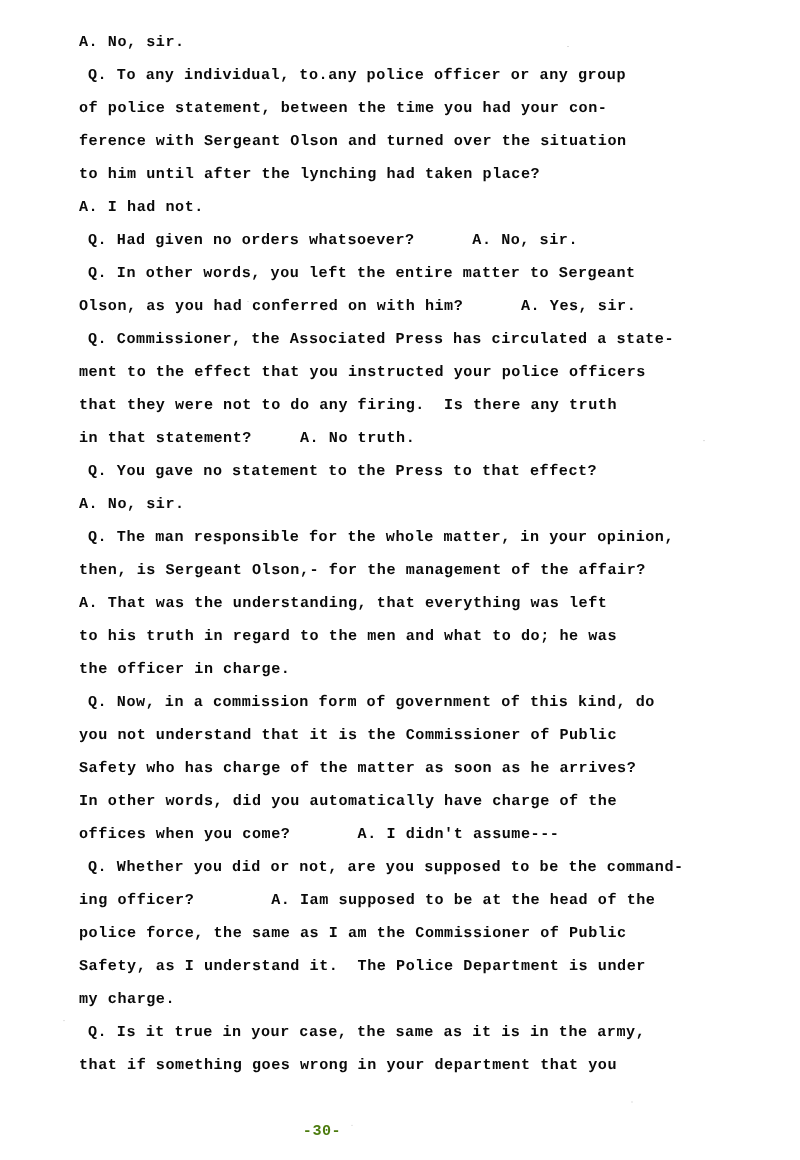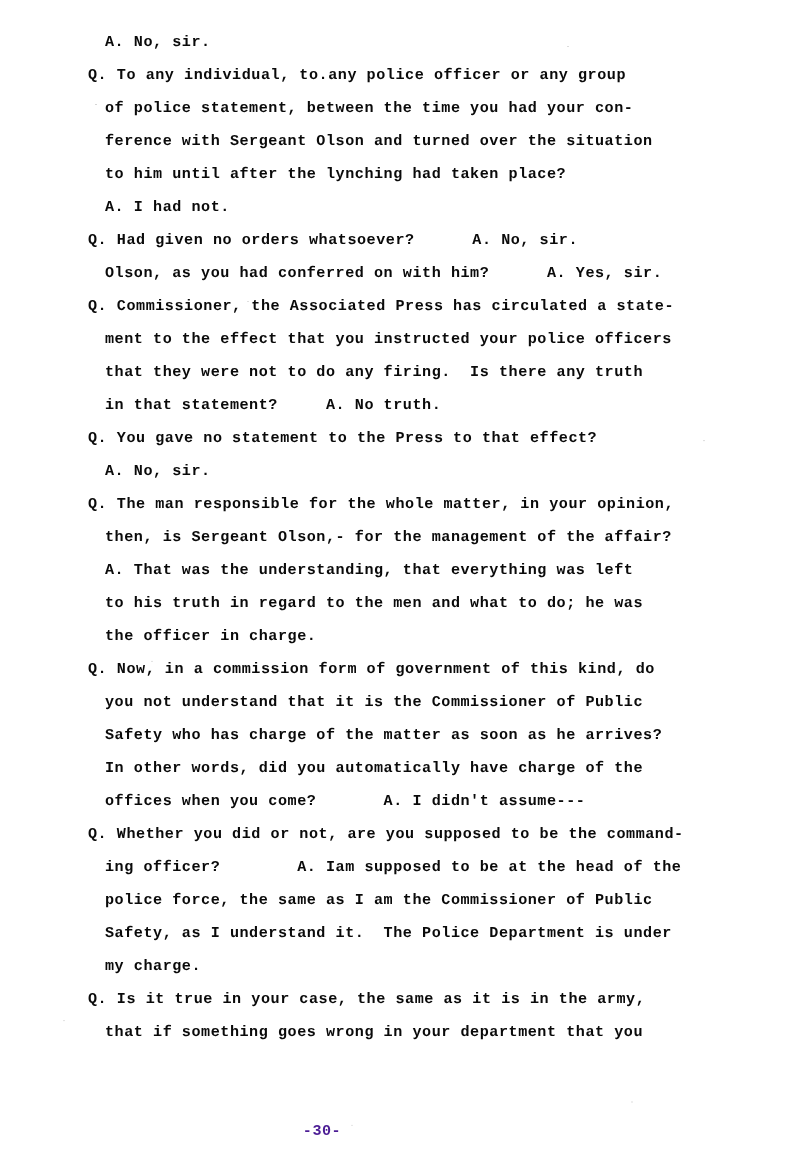--- a/index.html
+++ b/index.html
@@ -29,33 +29,33 @@
     white-space: pre;
     font-size: 15.1px;
     font-weight: 700;
     letter-spacing: 0.55px;
     color: #0a0a0a;
     text-rendering: geometricPrecision;
   }
   
   .line.q   { padding-left: 88px; }
   
-  .line.ind { padding-left: 105px; }
+  .line.ind { padding-left: 79px; }
 
   .page-number {
     position: absolute;
     left: 0;
     top: 1122px;
     width: 644px;
     text-align: center;
     font-family: "Liberation Mono", "DejaVu Sans Mono", monospace;
     font-size: 15.1px;
     font-weight: 700;
     letter-spacing: 0.55px;
-    color: #4c1d95;
+    color: #4d7c0f;
     white-space: pre;
   }
 
   
   .speckle {
     position: absolute;
     inset: 0;
     pointer-events: none;
     opacity: 0.30;
     background-image:
@@ -76,20 +76,21 @@
 <div class="page">
 
   <div class="doc-body">
       <div class="line ind">A. No, sir.</div>
       <div class="line q">Q. To any individual, to.any police officer or any group</div>
       <div class="line ind">of police statement, between the time you had your con-</div>
       <div class="line ind">ference with Sergeant Olson and turned over the situation</div>
       <div class="line ind">to him until after the lynching had taken place?</div>
       <div class="line ind">A. I had not.</div>
       <div class="line q">Q. Had given no orders whatsoever?      A. No, sir.</div>
+      <div class="line q">Q. In other words, you left the entire matter to Sergeant</div>
       <div class="line ind">Olson, as you had conferred on with him?      A. Yes, sir.</div>
       <div class="line q">Q. Commissioner, the Associated Press has circulated a state-</div>
       <div class="line ind">ment to the effect that you instructed your police officers</div>
       <div class="line ind">that they were not to do any firing.  Is there any truth</div>
       <div class="line ind">in that statement?     A. No truth.</div>
       <div class="line q">Q. You gave no statement to the Press to that effect?</div>
       <div class="line ind">A. No, sir.</div>
       <div class="line q">Q. The man responsible for the whole matter, in your opinion,</div>
       <div class="line ind">then, is Sergeant Olson,- for the management of the affair?</div>
       <div class="line ind">A. That was the understanding, that everything was left</div>

